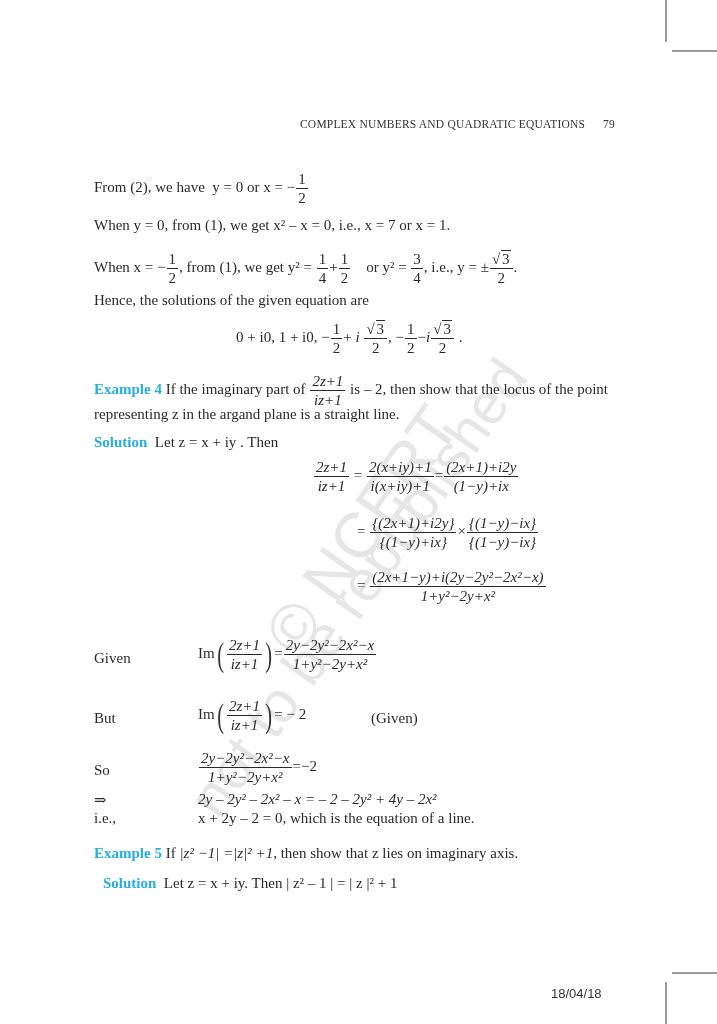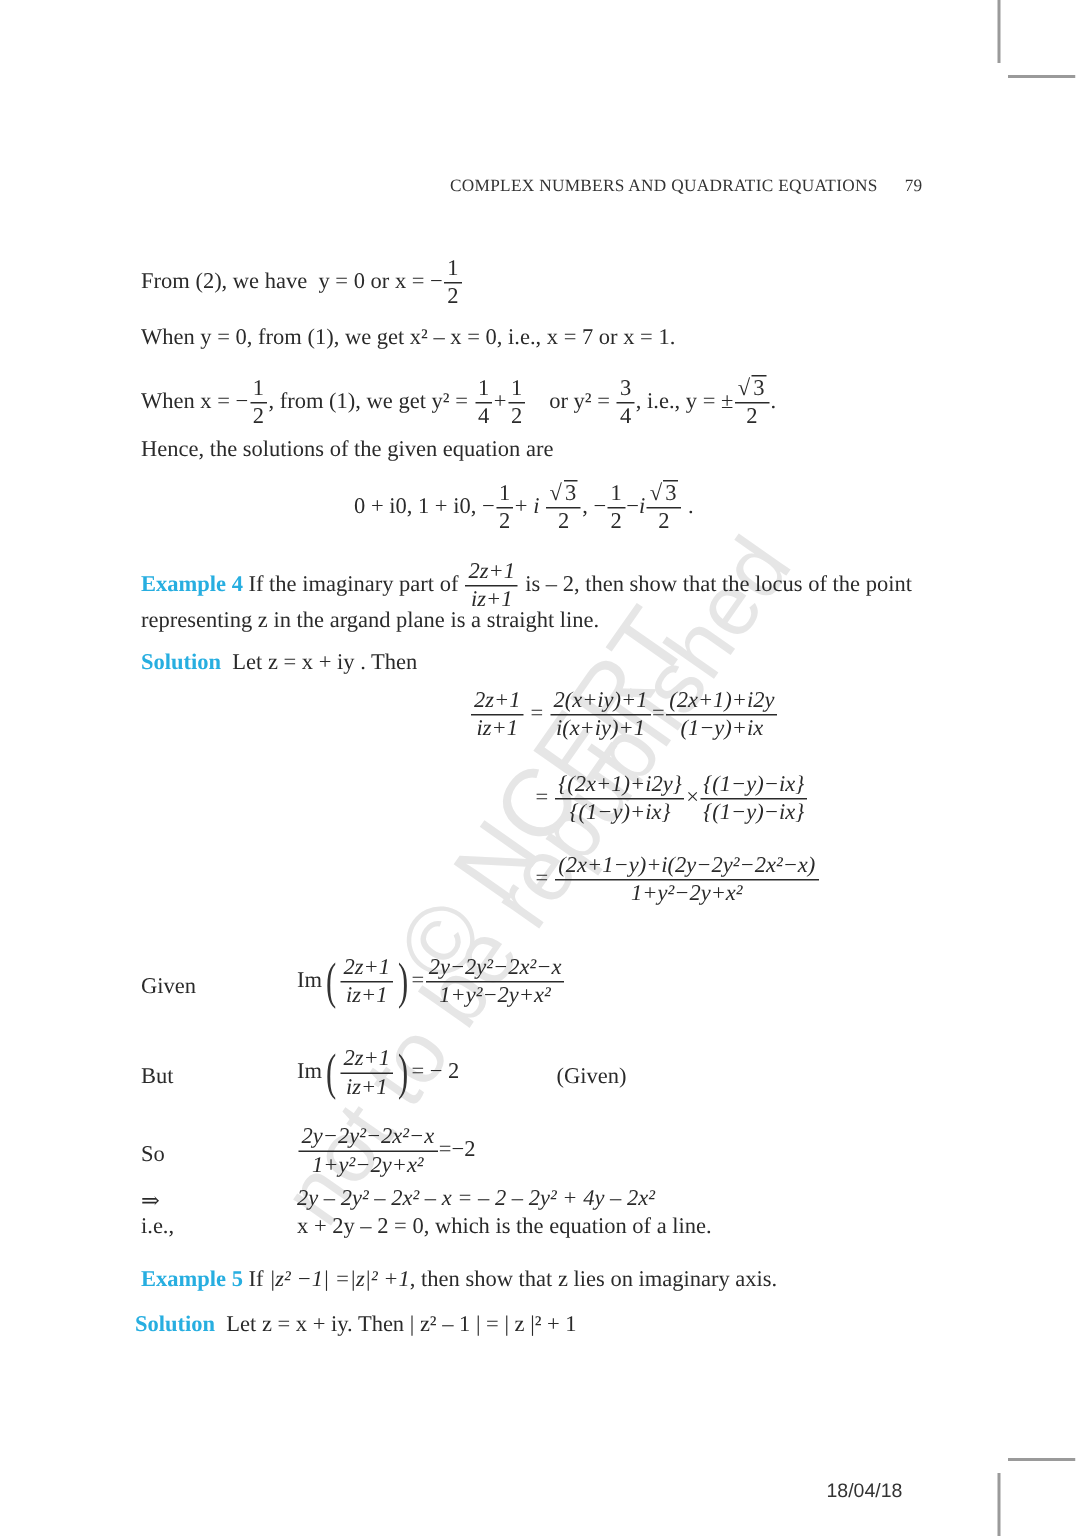--- a/index.html
+++ b/index.html
@@ -116,18 +116,18 @@
   <div class="line" style="left:198px; top:791px;font-style:italic;">2y – 2y² – 2x² – x = – 2   – 2y² + 4y – 2x²</div>
 
   <div class="label" style="top:810px;">i.e.,</div>
   <div class="line" style="left:198px; top:810px;">x + 2y – 2 = 0, which is the equation of a line.</div>
 
   <div class="line" style="left:94px; top:845px;">
     <span class="blue">Example 5</span>
     <span>If</span> <i>|z² −1| =|z|² +1</i><span>, then show that z lies on imaginary axis.</span>
   </div>
 
-  <div class="line" style="left:90px; top:875px;">
+  <div class="line" style="left:103px; top:875px;">
     <span class="blue">Solution</span>&nbsp;&nbsp;<span>Let z = x + iy. Then  | z² – 1 | = | z |² + 1</span>
   </div>
 
   <div class="abs footer-date">18/04/18</div>
 </div>
 
 </body></html>

